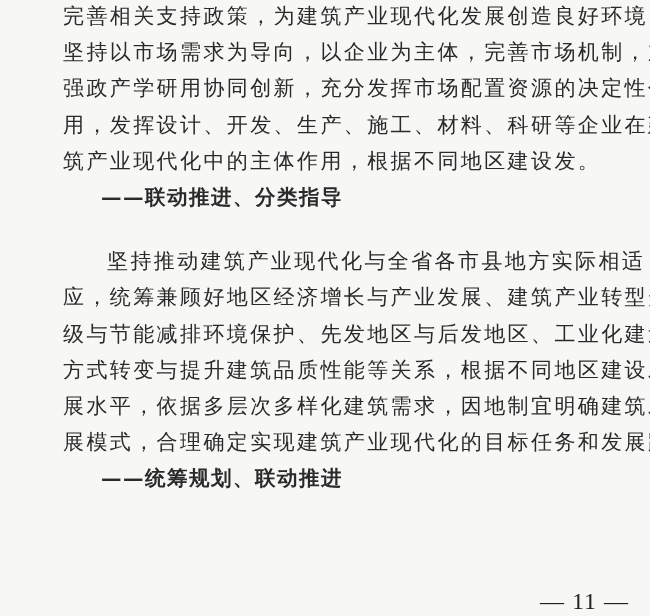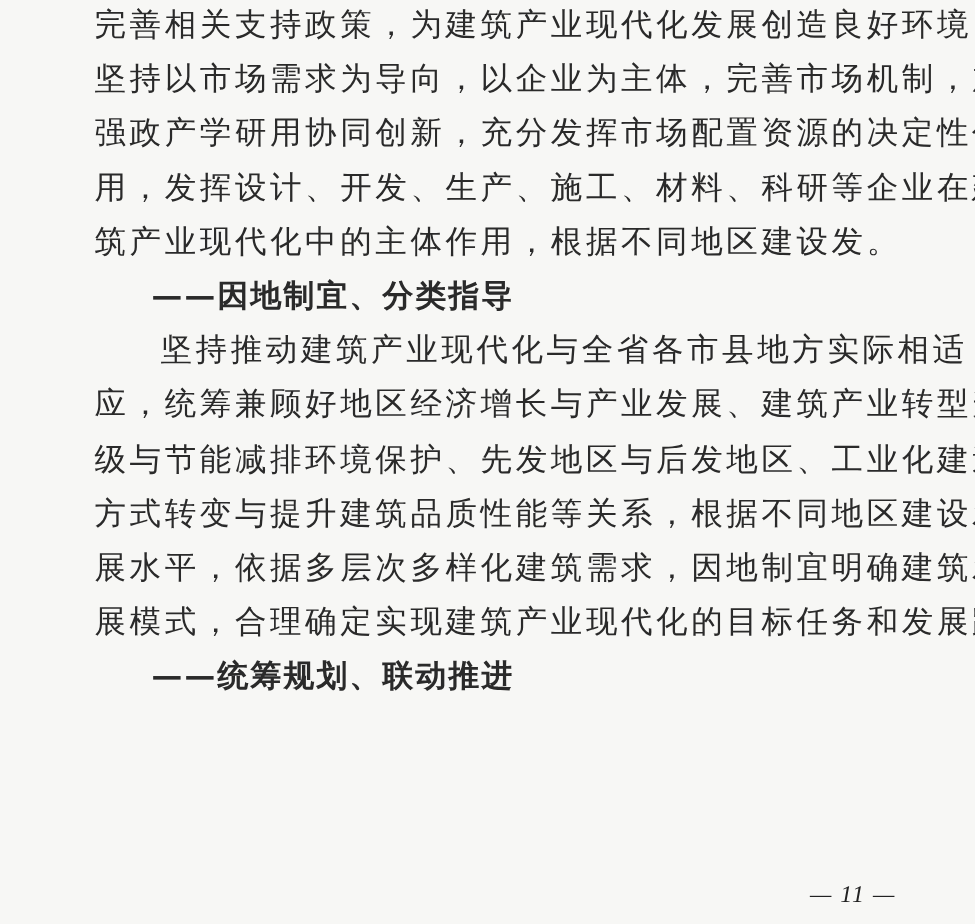--- a/index.html
+++ b/index.html
@@ -10,38 +10,38 @@
     color:#2a2a2a;
     position:relative;
   }
   .page { position:absolute; left:63px; top:0; width:540px; }
   .line {
     height:36.2px; line-height:36.2px;
     font-size:21px; letter-spacing:2.4px;
     white-space:nowrap; overflow:visible;
   }
   .line.first { margin-top:-2px; }
-  .indent { padding-left:44px; }
+  .indent { padding-left:44px;margin-top:28px; }
   .heading { font-weight:bold; letter-spacing:1.5px; padding-left:38px; font-size:20.5px; }
   .page-num {
     position:absolute; left:540px; top:588px;
     font-family:"Liberation Serif","DejaVu Serif",serif;
-    font-size:16px; color:#222; letter-spacing:1px;font-style:italic;
+    font-size:24px; color:#222; letter-spacing:1px;
   }
 </style>
 </head>
 <body>
 
 <div class="page">
   <div class="line first">完善相关支持政策，为建筑产业现代化发展创造良好环境。</div>
   <div class="line">坚持以市场需求为导向，以企业为主体，完善市场机制，加</div>
   <div class="line">强政产学研用协同创新，充分发挥市场配置资源的决定性作</div>
   <div class="line">用，发挥设计、开发、生产、施工、材料、科研等企业在建</div>
   <div class="line">筑产业现代化中的主体作用，根据不同地区建设发。</div>
-  <div class="line heading">——因地制宜、分类指导</div>
+  <div class="line heading">——联动推进、分类指导</div>
   <div class="line indent">坚持推动建筑产业现代化与全省各市县地方实际相适</div>
   <div class="line">应，统筹兼顾好地区经济增长与产业发展、建筑产业转型升</div>
   <div class="line">级与节能减排环境保护、先发地区与后发地区、工业化建造</div>
   <div class="line">方式转变与提升建筑品质性能等关系，根据不同地区建设发</div>
   <div class="line">展水平，依据多层次多样化建筑需求，因地制宜明确建筑发</div>
   <div class="line">展模式，合理确定实现建筑产业现代化的目标任务和发展路</div>
   <div class="line heading">——统筹规划、联动推进</div>
 </div>
 
 <div class="page-num">— 11 —</div>

